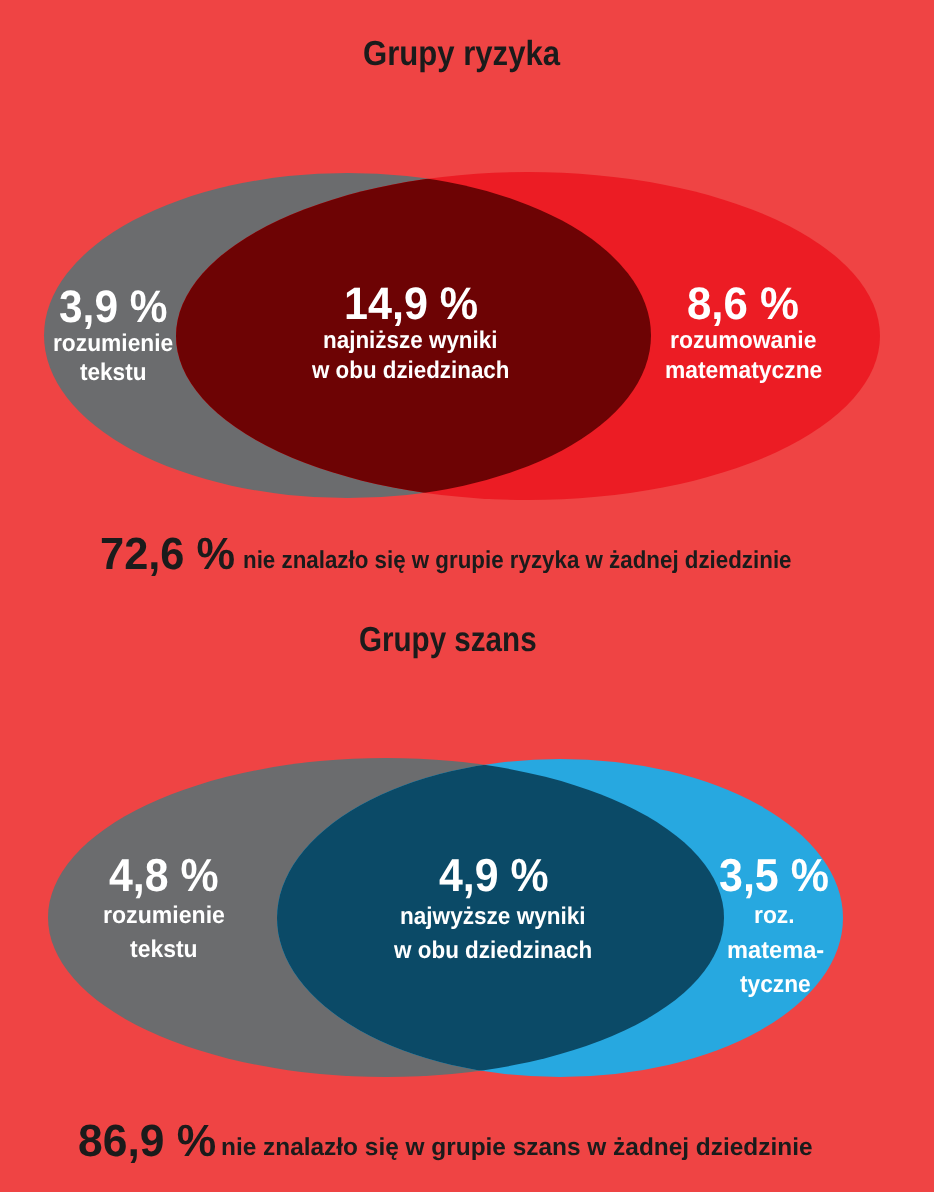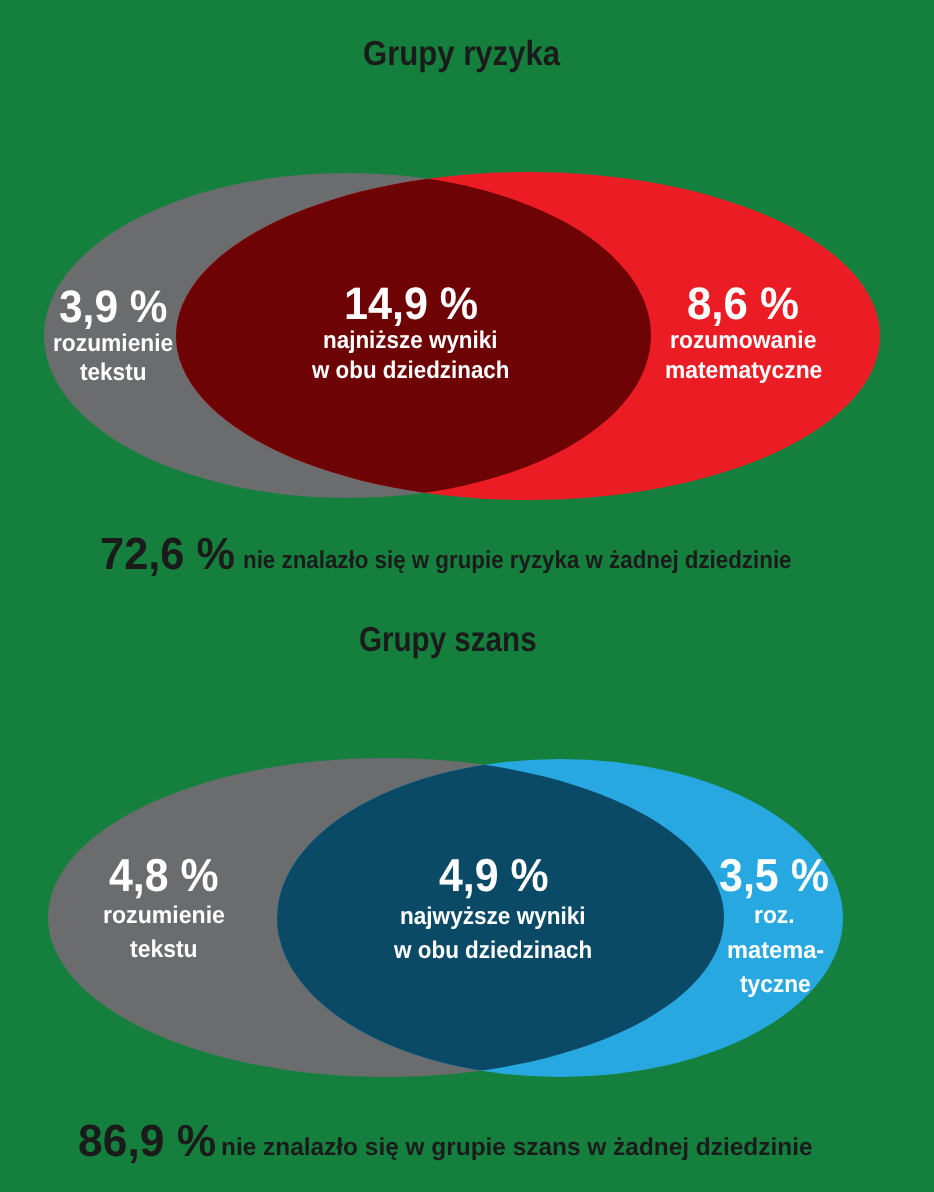--- a/index.html
+++ b/index.html
@@ -1,20 +1,20 @@
 <!DOCTYPE html>
 <html><head>
 <meta charset="utf-8">
 <title>Grupy ryzyka / Grupy szans</title>
 <style>
   html,body{margin:0;padding:0;background:#ffffff;}
   body{width:934px;height:1192px;position:relative;overflow:hidden;
        font-family:"Liberation Sans",sans-serif;
        -webkit-font-smoothing:antialiased;text-rendering:geometricPrecision;}
-  .stage{position:absolute;left:0;top:0;width:934px;height:1192px;background:#15803d;}
+  .stage{position:absolute;left:0;top:0;width:934px;height:1192px;background:#ef4444;}
 
   
   .tx{position:absolute;white-space:nowrap;font-weight:700;line-height:0;
       transform-origin:0 0;}
   .ttl{color:#1b1b1b;}
   .lbl{color:#ffffff;}
   .cap{color:#1b1b1b;}
 
   
   .venn{position:absolute;left:0;display:block;}

